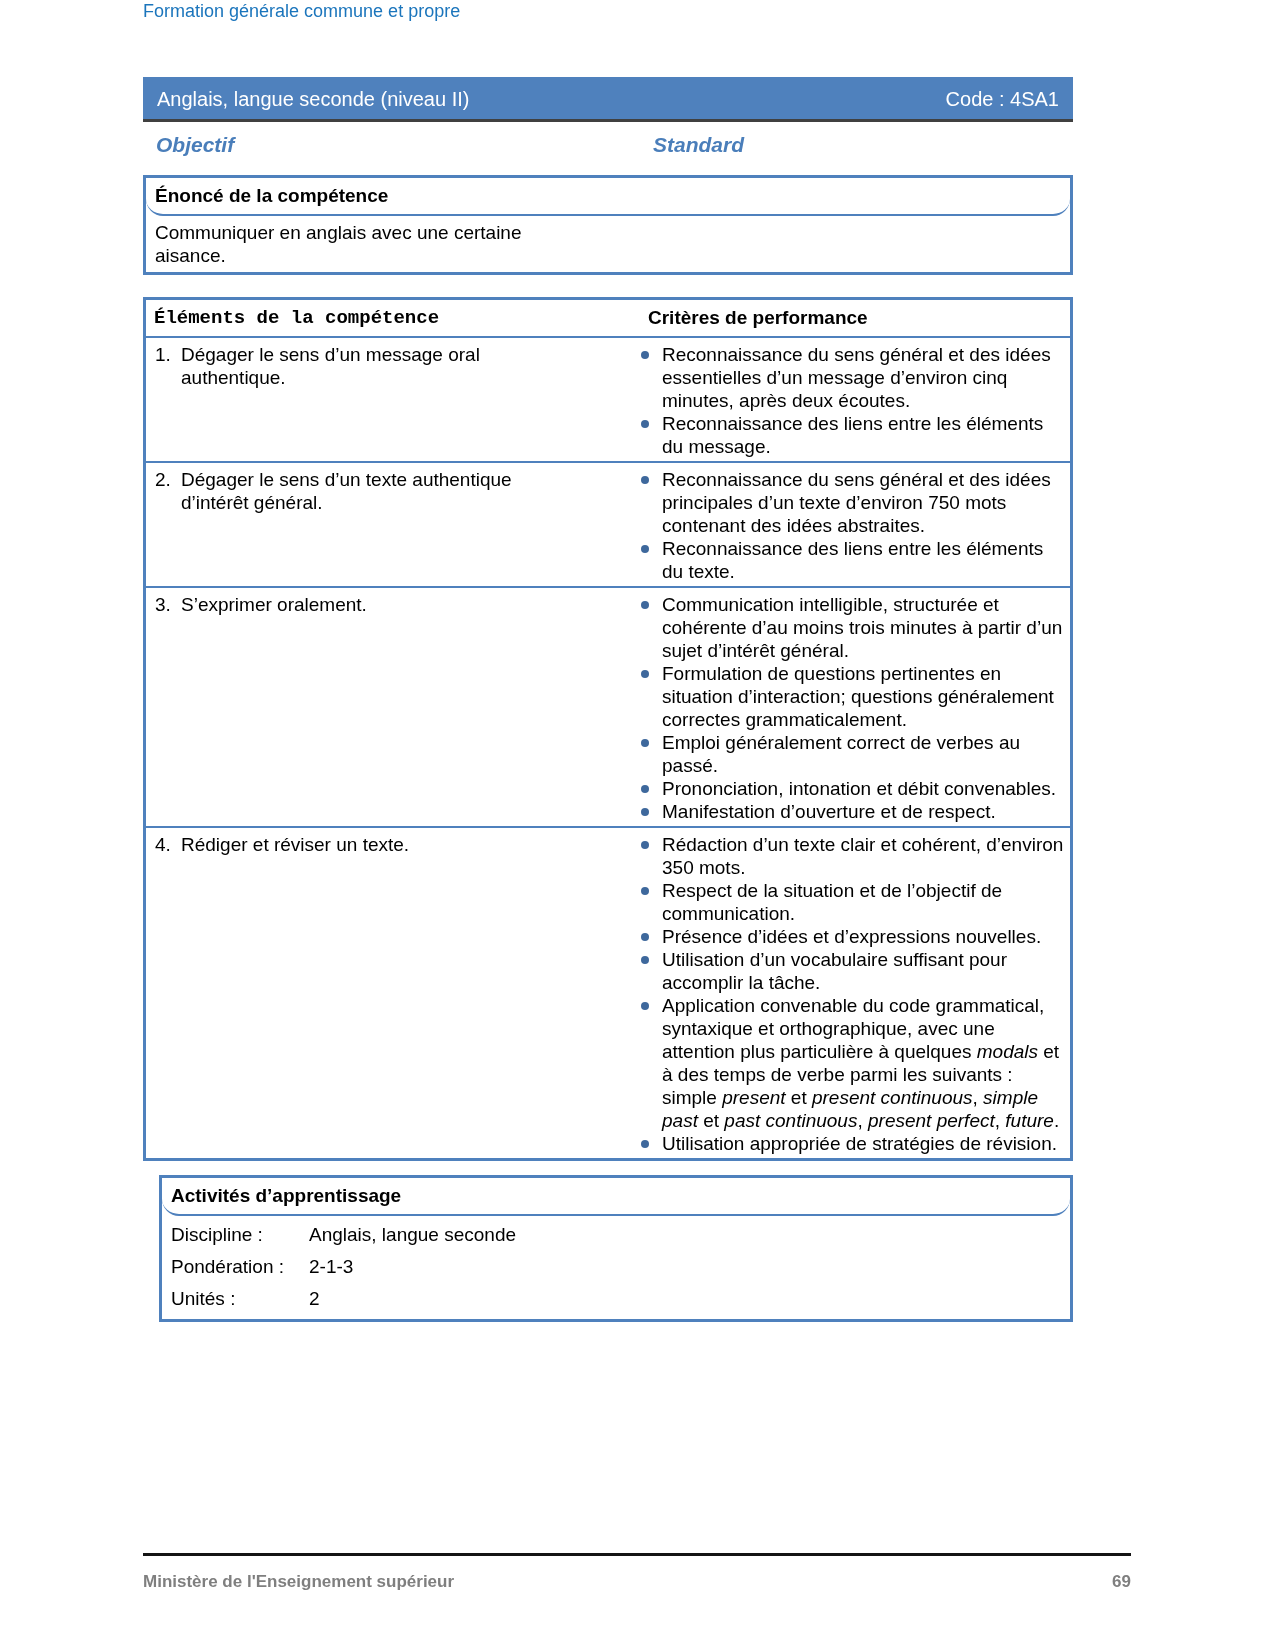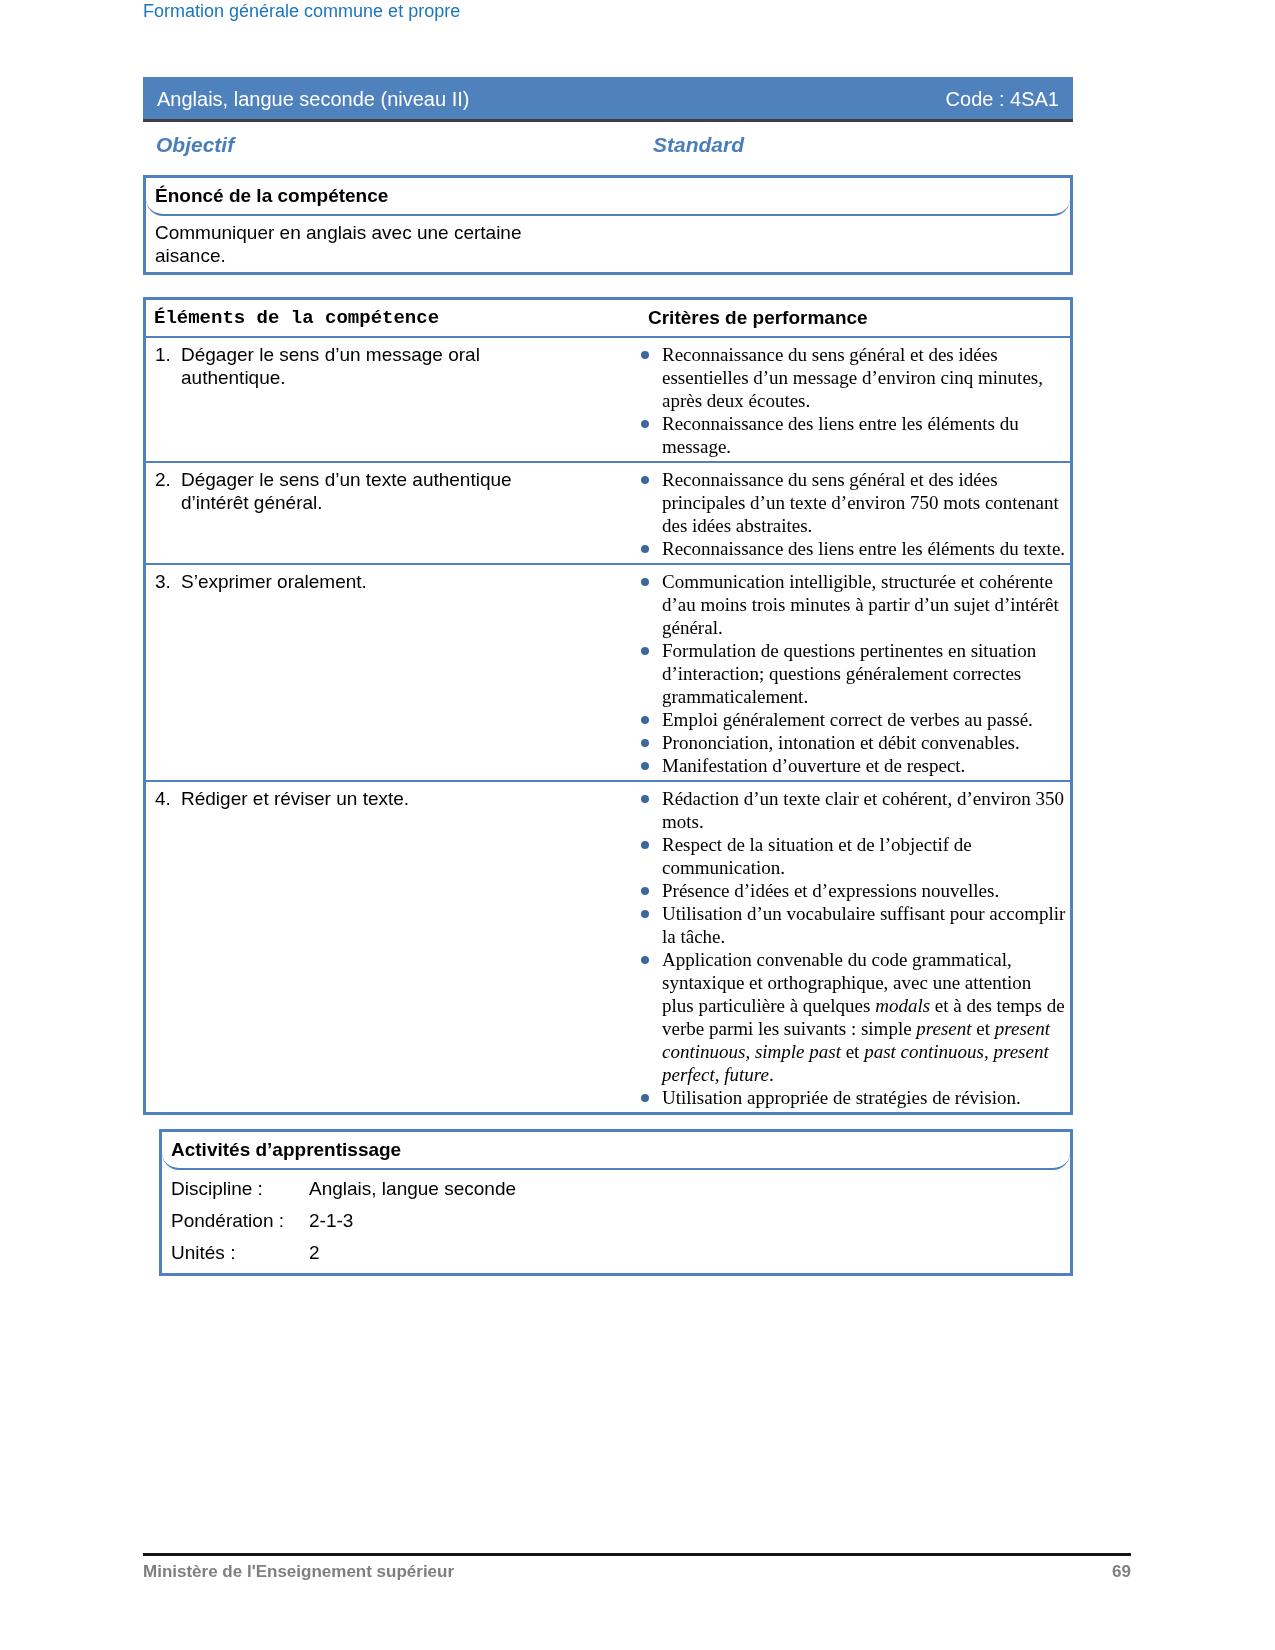--- a/index.html
+++ b/index.html
@@ -55,34 +55,34 @@
   .cell-r { padding: 5px 0 3px 0; }
   .num-item { display: flex; line-height: 23px; }
   .num { width: 26px; flex: none; }
   .el-text { display: block; width: 370px; line-height: 23px; }
   .crit-list { list-style: none; margin: 0; padding: 0; }
   .crit { display: flex; }
   .bullet {
     flex: none; width: 8px; height: 8px; border-radius: 50%;
     background: #3e689c; margin: 8px 13px 0 7px;
   }
-  .crit-text { display: block; width: 405px; line-height: 23px; font-family: Liberation Serif, serif; }
+  .crit-text { display: block; width: 405px; line-height: 23px; }
   .crit-text i { font-style: italic; }
   .activites { margin-top: 14px; margin-left: 16px; }
   .act-rows { padding: 3px 0 4px 9px; }
   .act-row { display: flex; line-height: 32px; }
   .act-label { width: 138px; flex: none; }
   .footer {
     position: absolute; left: 143px; top: 1553px; width: 988px;
   }
   .footer-rule { height: 3px; background: #141414; }
   .footer-line {
     display: flex; justify-content: space-between;
     font-size: 17px; font-weight: bold; color: #7f7f7f;
-    margin-top: 5px; line-height: 22px;
+    margin-top: 15px; line-height: 22px;
   }
 </style>
 </head>
 <body>
 
 <div class="page">
 
   <div class="top-label">Formation générale commune et propre</div>
 
   <div class="banner">

